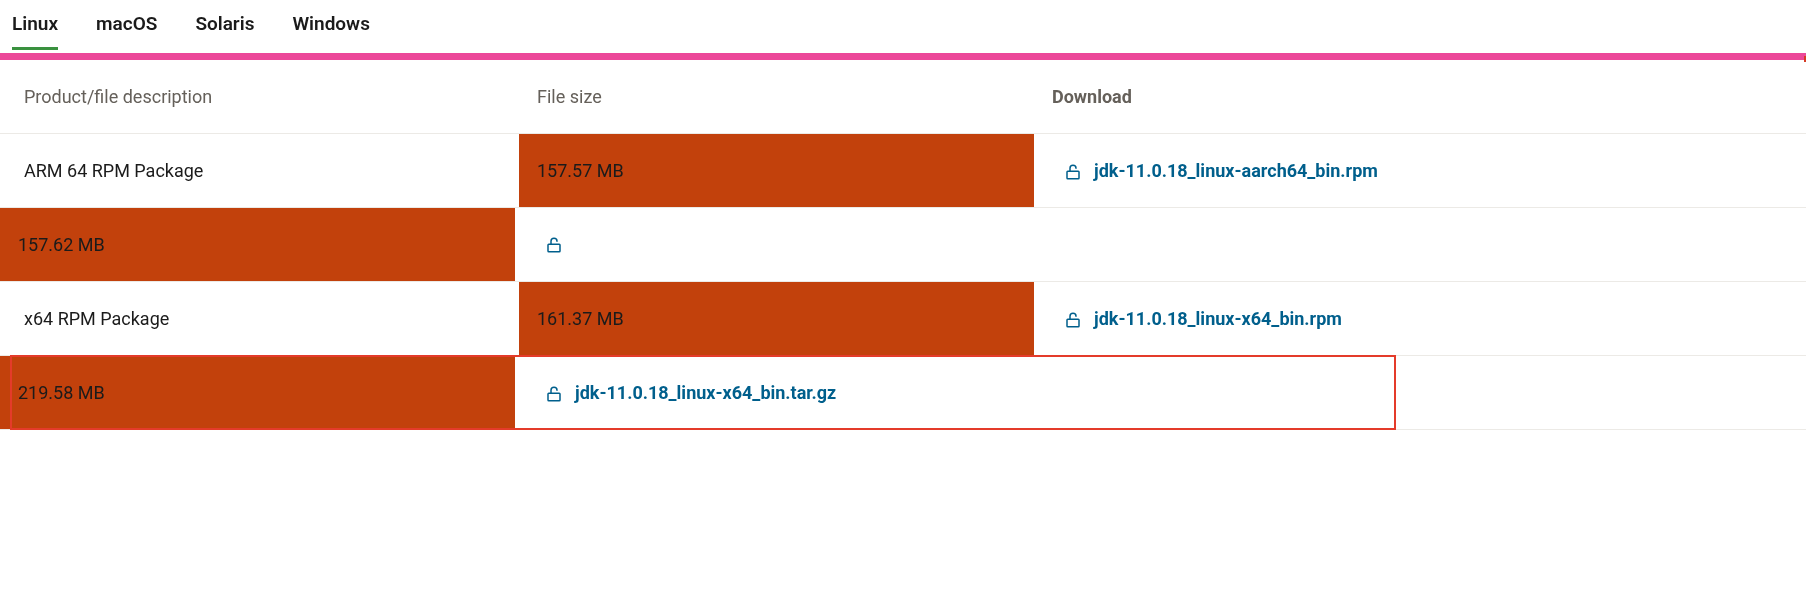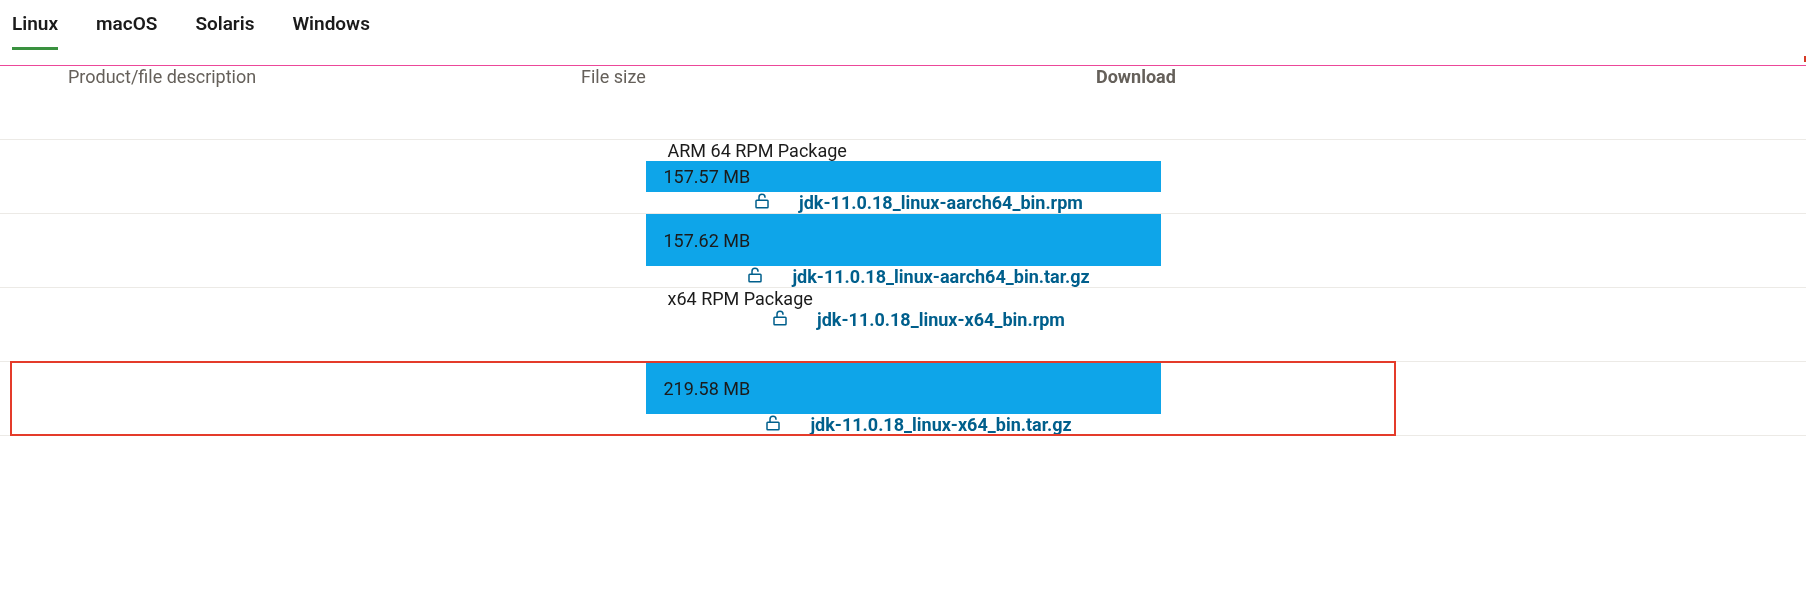--- a/index.html
+++ b/index.html
@@ -10,22 +10,22 @@
     body {
       font-family: -apple-system, BlinkMacSystemFont, "Segoe UI", Roboto, "Helvetica Neue", Arial, sans-serif;
       font-size: 16px;
       color: #1b1b1b;
       background: #fff;
       width: 1806px;
     }
     .tabs {
       display: flex;
       gap: 38px;
-      padding: 12px 12px 16px 12px;
-      border-bottom: 1px solid #ec4899;
+      padding: 12px 12px 4px 12px;
+      border-bottom: 7px solid #ec4899;
       position: relative;
     }
     .tab {
       font-size: 19px;
       font-weight: 600;
       color: #1b1b1b;
       padding-bottom: 14px;
       cursor: pointer;
       position: relative;
     }
@@ -44,60 +44,58 @@
       right: 0;
       width: 2px;
       height: 6px;
       background: #d63b25;
     }
     .table {
       width: 100%;
     }
     .thead-row {
       display: flex;
-      align-items: flex-start;
+      align-items: center;
       height: 74px;
       border-bottom: 1px solid #eceae6;
       font-size: 18px;
       color: #65605a;
-      padding-left: 44px;
     }
     .row {
       display: flex;
       align-items: center;
       height: 74px;
       border-bottom: 1px solid #eceae6;
       font-size: 18px;
       color: #1b1b1b;
       position: relative;
-      flex-direction: column;
     }
     .col-desc {
       width: 519px;
       padding-left: 24px;
     }
     .col-size {
       width: 515px;
       padding-left: 18px;
     }
     .col-dl {
       flex: 1;
       padding-left: 18px;
       font-weight: bold;
     }
     .row .col-size {
-      background: #0ea5e9;
+      background: #c2410c;
       height: 100%;
       display: flex;
       align-items: center;
     }
     .download-cell {
       display: flex;
-      align-items: flex-start;
-      gap: 28px;
+      align-items: flex-end;
+      gap: 12px;
       padding-left: 30px;
     }
     .lock-icon {
       width: 18px;
       height: 18px;
       flex-shrink: 0;
     }
     .lock-icon svg {
       display: block;
     }
@@ -149,27 +147,27 @@
 
   <div class="row">
     <div class="col-size">157.62 MB</div>
     <div class="col-dl download-cell">
       <span class="lock-icon">
         <svg width="18" height="18" viewBox="0 0 24 24" fill="none" stroke="#005f8c" stroke-width="2" stroke-linecap="round" stroke-linejoin="round">
           <rect x="4" y="11" width="16" height="10" rx="1"></rect>
           <path d="M8 11 V7 a4 4 0 0 1 8 0"></path>
         </svg>
       </span>
-      <span class="download-link">jdk-11.0.18_linux-aarch64_bin.tar.gz</span>
     </div>
   </div>
 
 
   <div class="row">
     <div class="col-desc">x64 RPM Package</div>
+    <div class="col-size">161.37 MB</div>
     <div class="col-dl download-cell">
       <span class="lock-icon">
         <svg width="18" height="18" viewBox="0 0 24 24" fill="none" stroke="#005f8c" stroke-width="2" stroke-linecap="round" stroke-linejoin="round">
           <rect x="4" y="11" width="16" height="10" rx="1"></rect>
           <path d="M8 11 V7 a4 4 0 0 1 8 0"></path>
         </svg>
       </span>
       <span class="download-link">jdk-11.0.18_linux-x64_bin.rpm</span>
     </div>
   </div>

